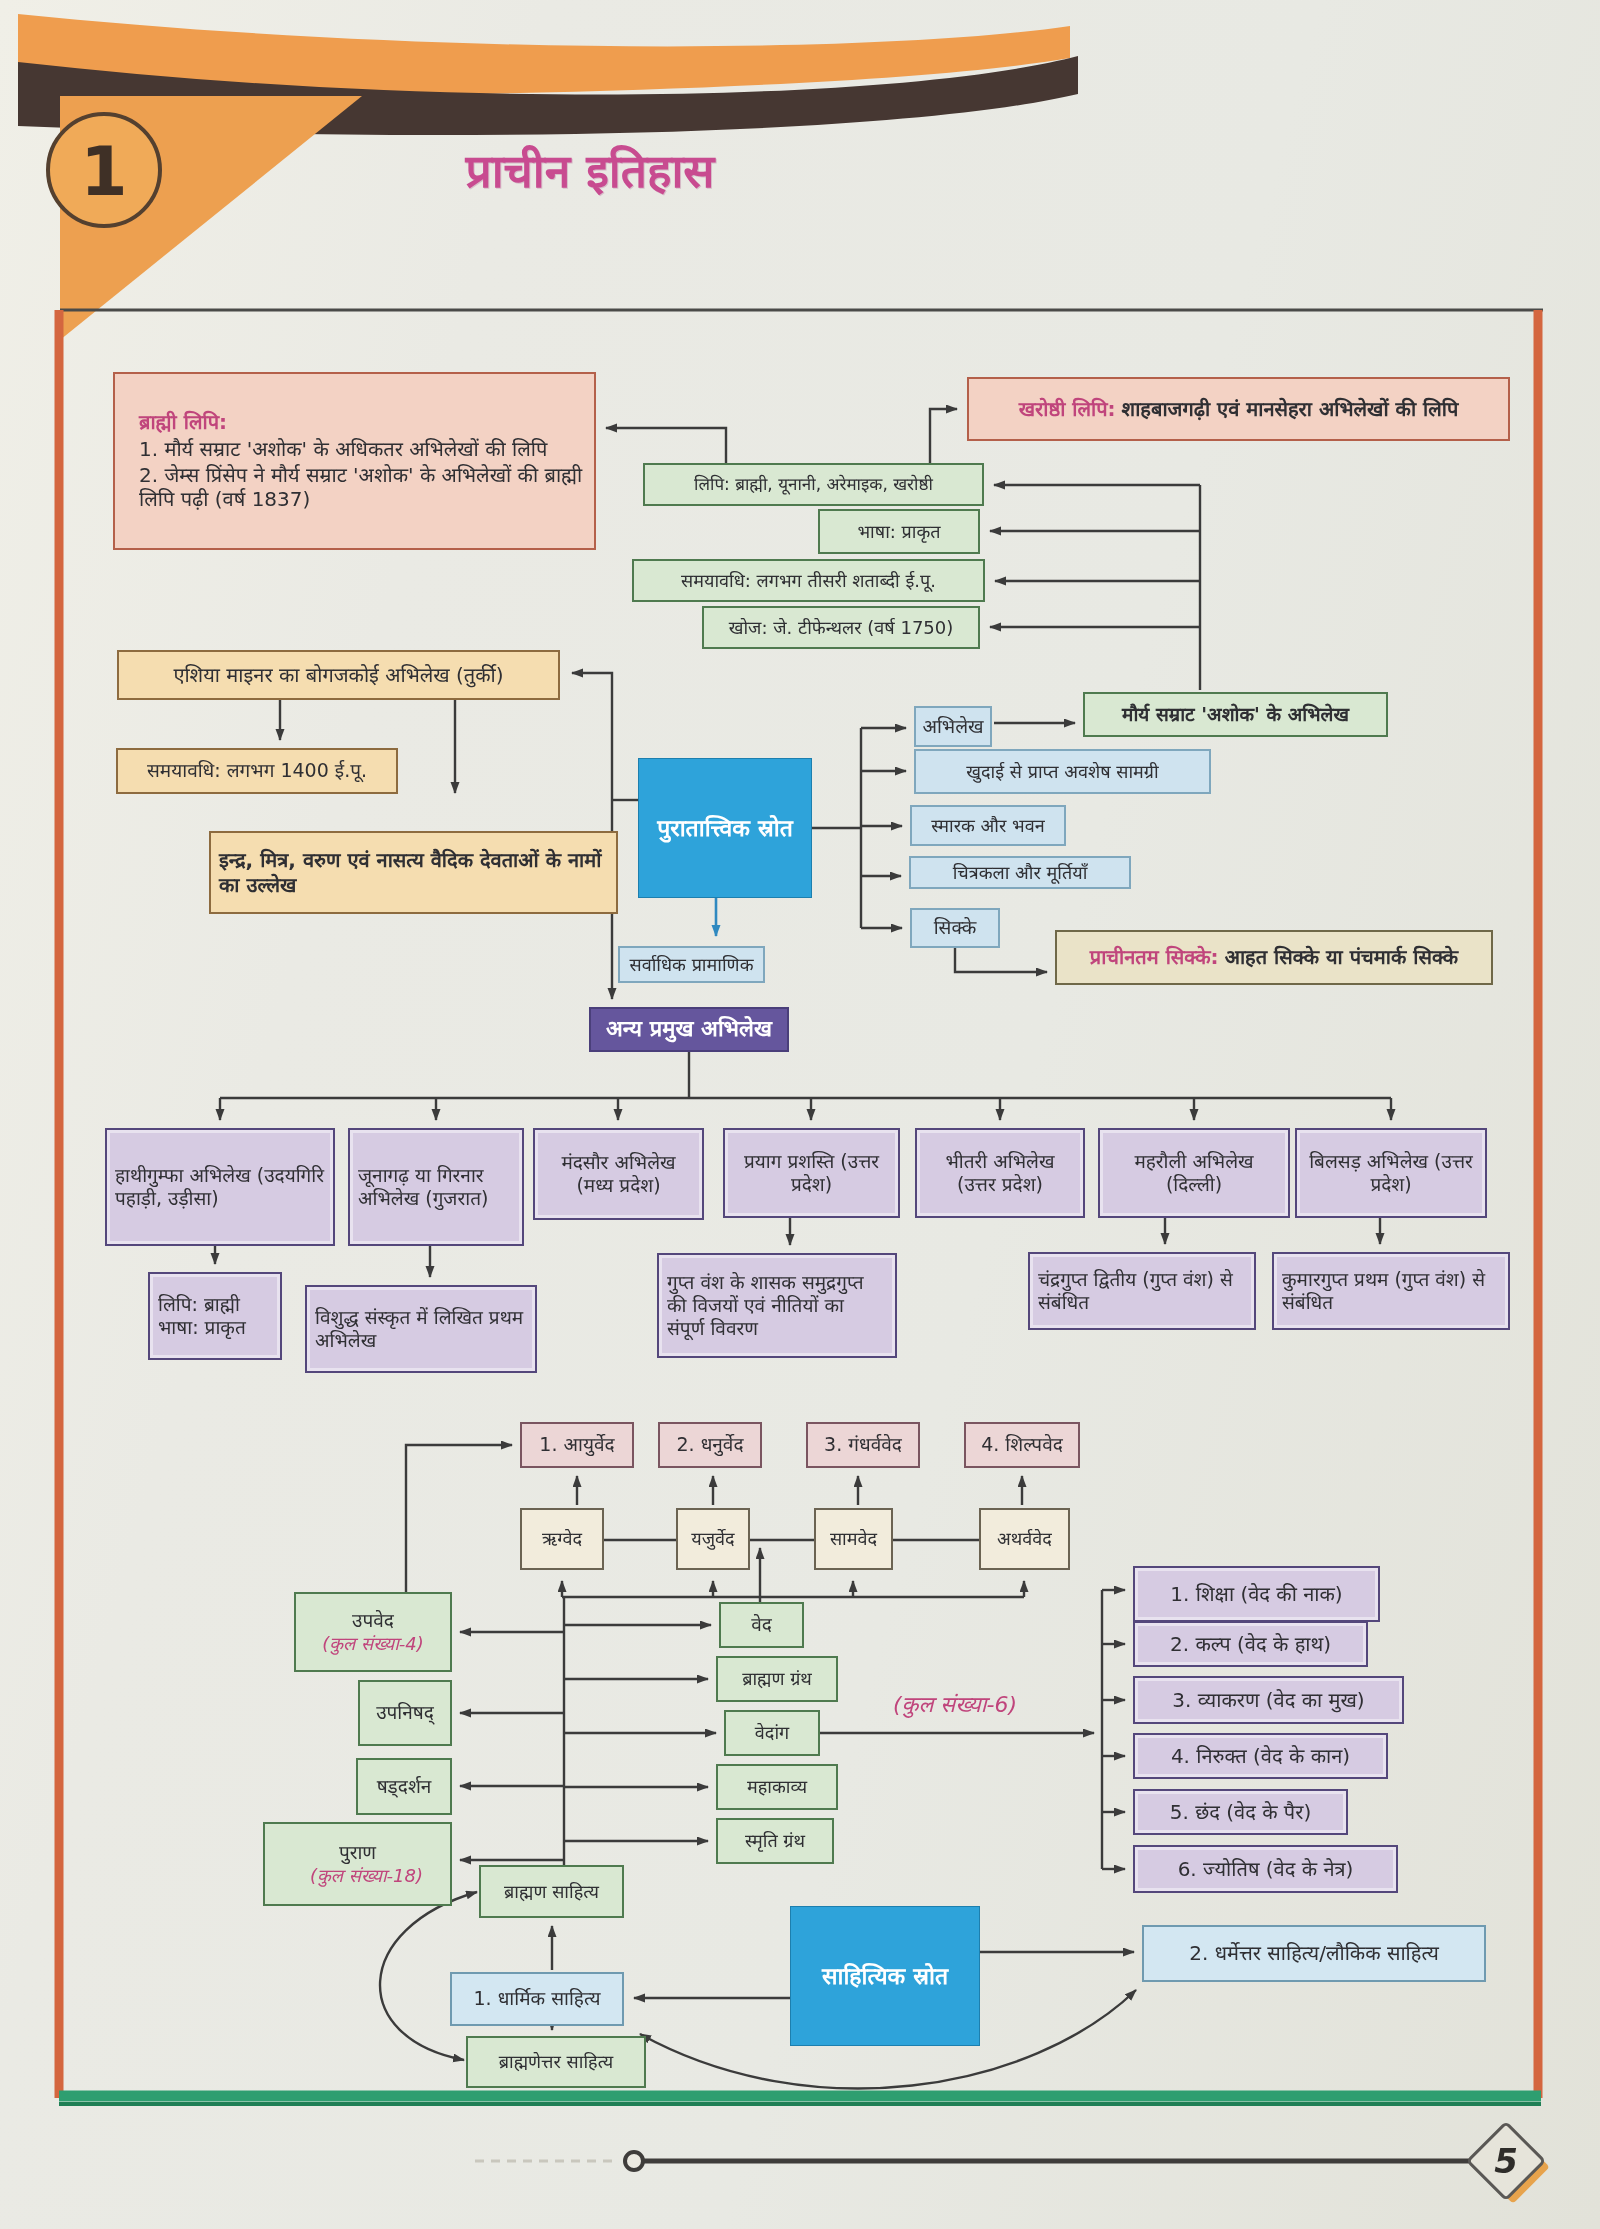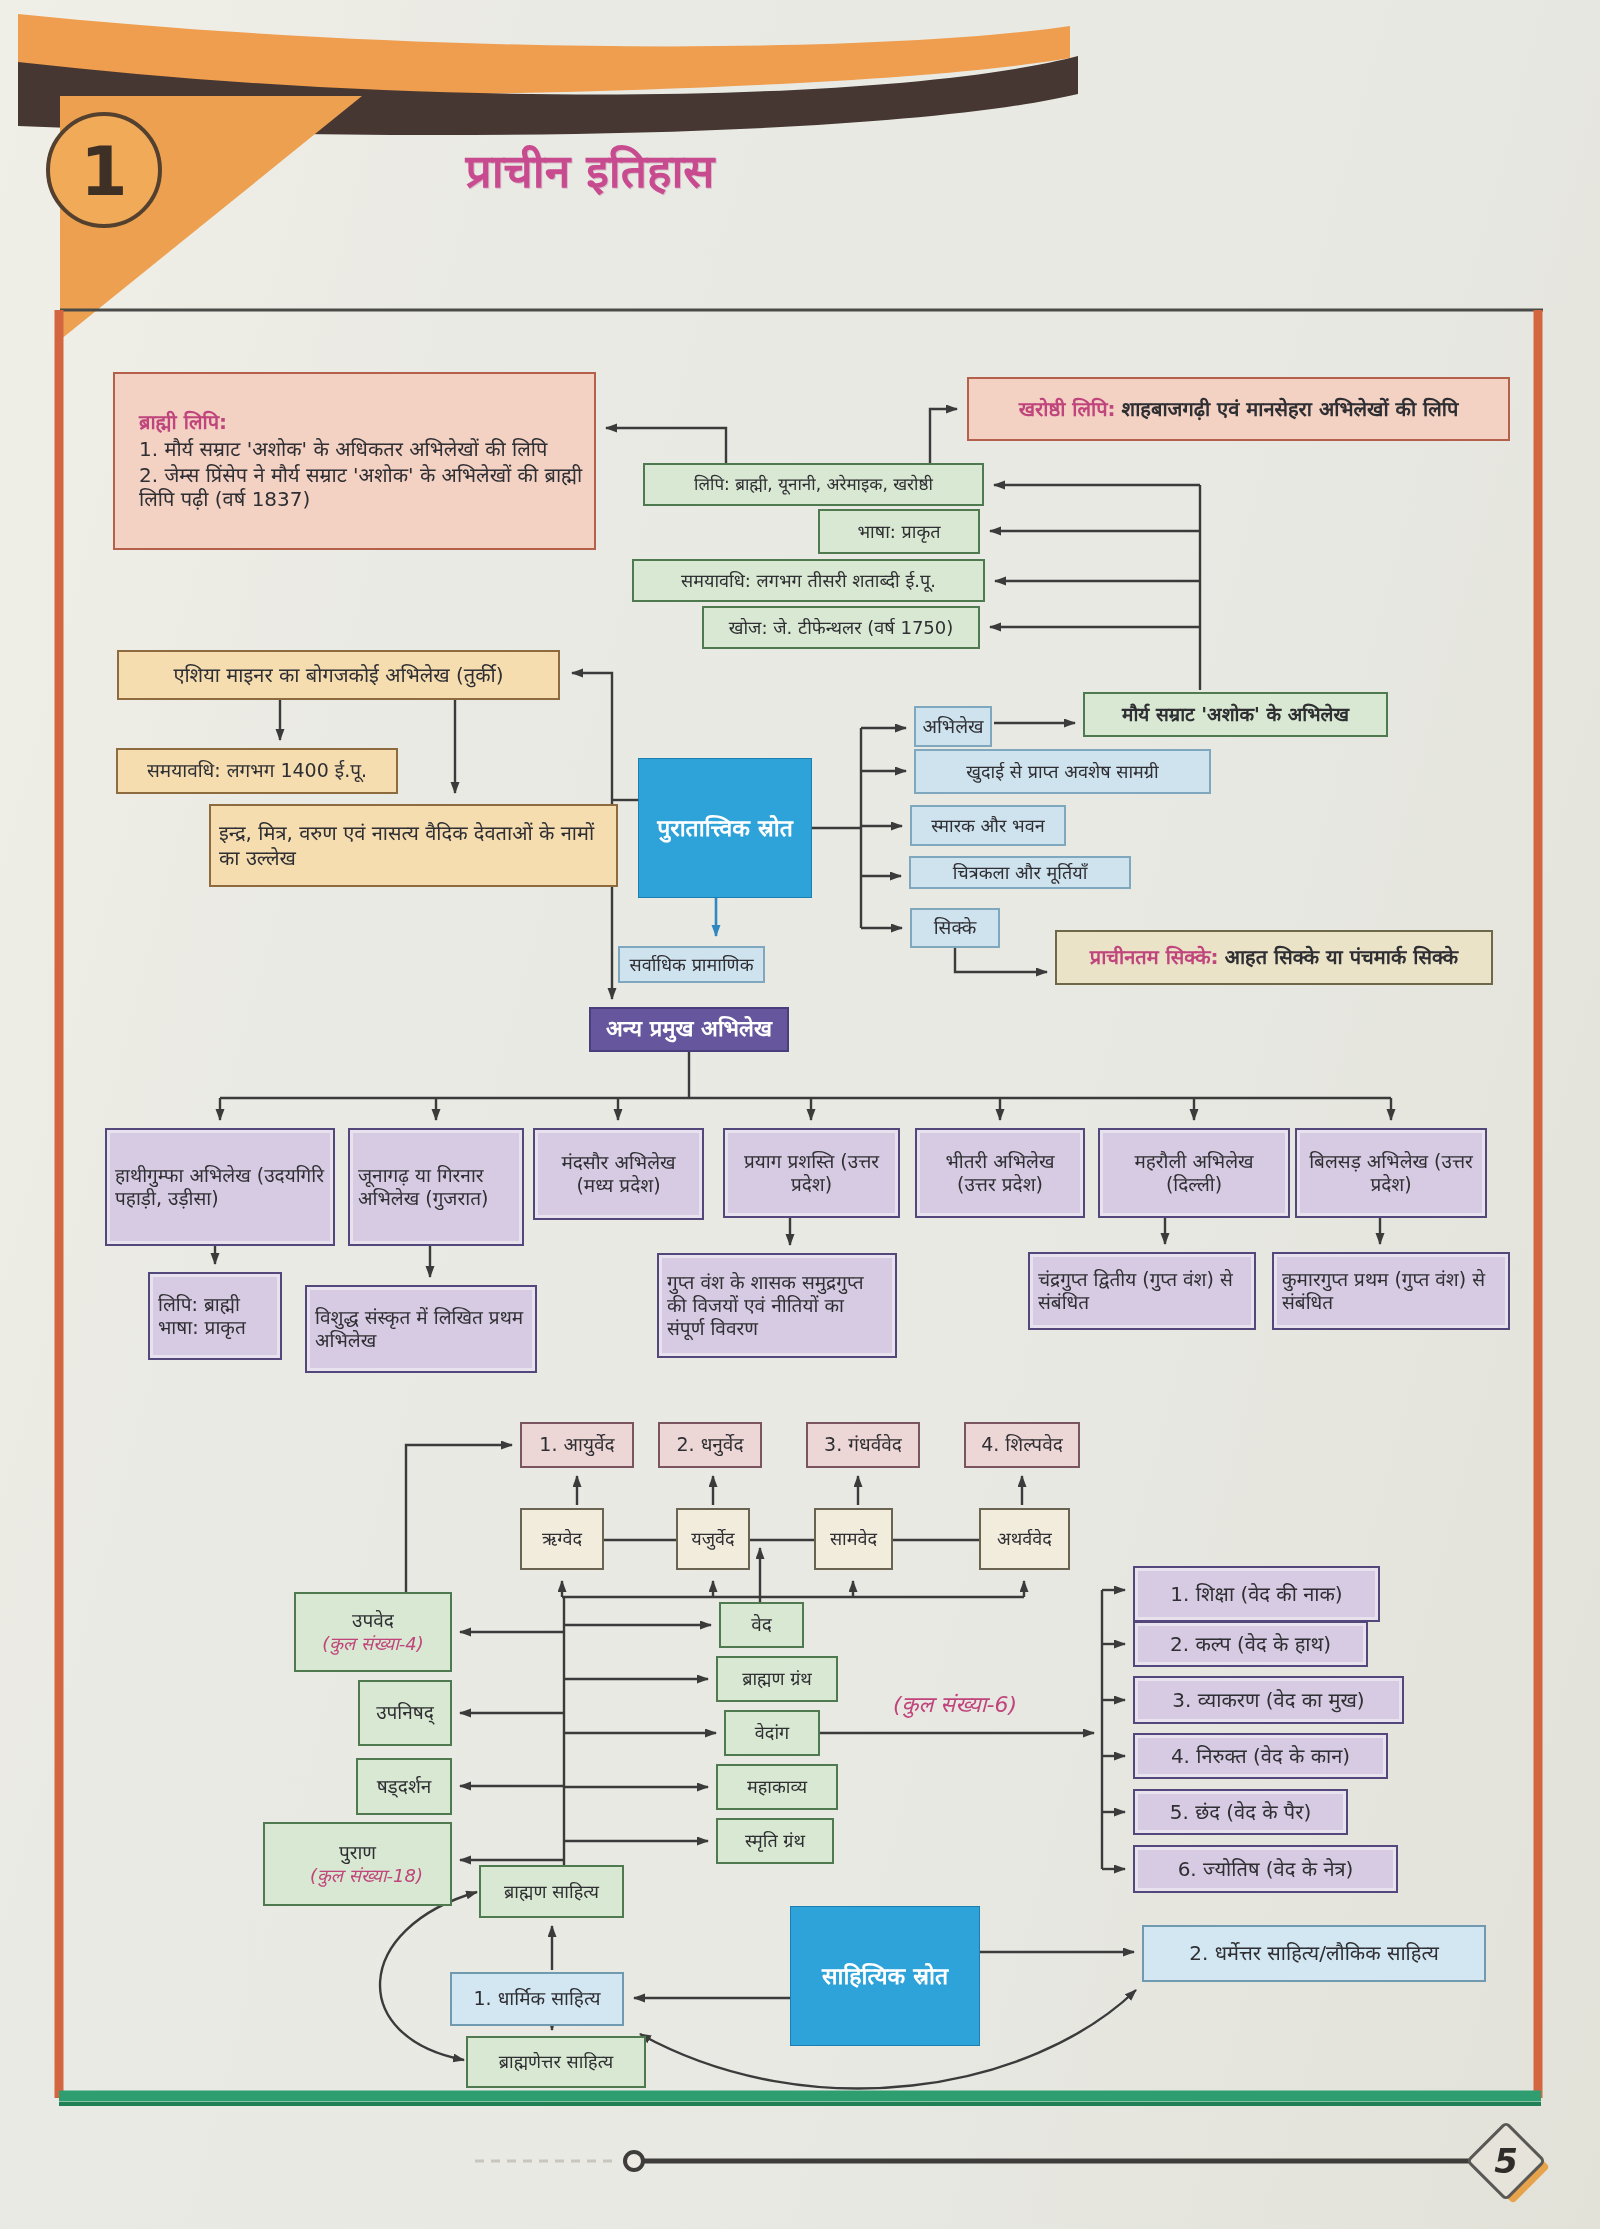--- a/index.html
+++ b/index.html
@@ -174,21 +174,21 @@
 
 <div class="bx green nowrap" style="left:643px;top:463px;width:341px;height:43px;font-size:17px;">लिपि: ब्राह्मी, यूनानी, अरेमाइक, खरोष्ठी</div>
 <div class="bx green nowrap" style="left:818px;top:509px;width:162px;height:45px;font-size:18px;">भाषा: प्राकृत</div>
 <div class="bx green nowrap" style="left:632px;top:559px;width:353px;height:43px;font-size:18px;">समयावधि: लगभग तीसरी शताब्दी ई.पू.</div>
 <div class="bx green nowrap" style="left:702px;top:606px;width:278px;height:43px;font-size:18px;">खोज: जे. टीफेन्थलर (वर्ष 1750)</div>
 
 <div class="bx green nowrap b" style="left:1083px;top:692px;width:305px;height:45px;font-size:19px;">मौर्य सम्राट 'अशोक' के अभिलेख</div>
 
 <div class="bx tan nowrap" style="left:117px;top:650px;width:443px;height:50px;font-size:20px;">एशिया माइनर का बोगजकोई अभिलेख (तुर्की)</div>
 <div class="bx tan nowrap" style="left:116px;top:748px;width:282px;height:46px;font-size:19px;">समयावधि: लगभग 1400 ई.पू.</div>
-<div class="bx tan left" style="left:209px;top:804px;width:409px;height:83px;font-size:20px;">इन्द्र, मित्र, वरुण एवं नासत्य वैदिक देवताओं के नामों का उल्लेख</div>
+<div class="bx tan left" style="left:209px;top:831px;width:409px;height:83px;font-size:20px;font-weight:bold;">इन्द्र, मित्र, वरुण एवं नासत्य वैदिक देवताओं के नामों का उल्लेख</div>
 
 <div class="bx bluebig" style="left:638px;top:758px;width:174px;height:140px;">पुरातात्त्विक स्रोत</div>
 
 <div class="bx lblue nowrap" style="left:914px;top:706px;width:78px;height:41px;">अभिलेख</div>
 <div class="bx lblue nowrap" style="left:914px;top:749px;width:297px;height:45px;font-size:18px;">खुदाई से प्राप्त अवशेष सामग्री</div>
 <div class="bx lblue nowrap" style="left:910px;top:805px;width:156px;height:41px;font-size:18px;">स्मारक और भवन</div>
 <div class="bx lblue nowrap" style="left:909px;top:856px;width:222px;height:33px;font-size:18px;">चित्रकला और मूर्तियाँ</div>
 <div class="bx lblue nowrap" style="left:910px;top:908px;width:90px;height:40px;">सिक्के</div>
 
 <div class="bx coin nowrap" style="left:1055px;top:930px;width:438px;height:55px;font-size:20px;flex-direction:row;gap:6px;">

